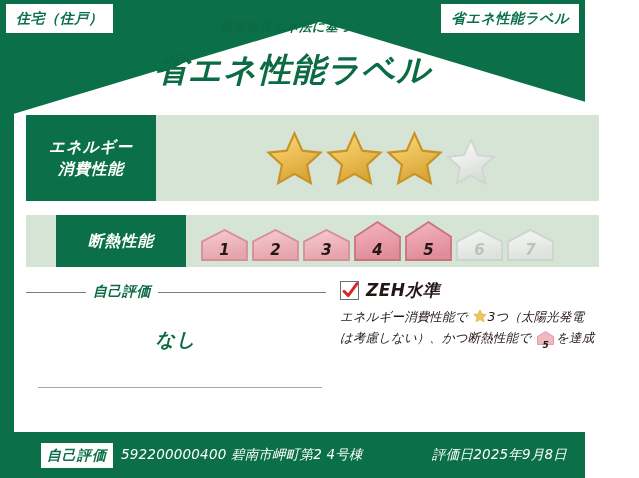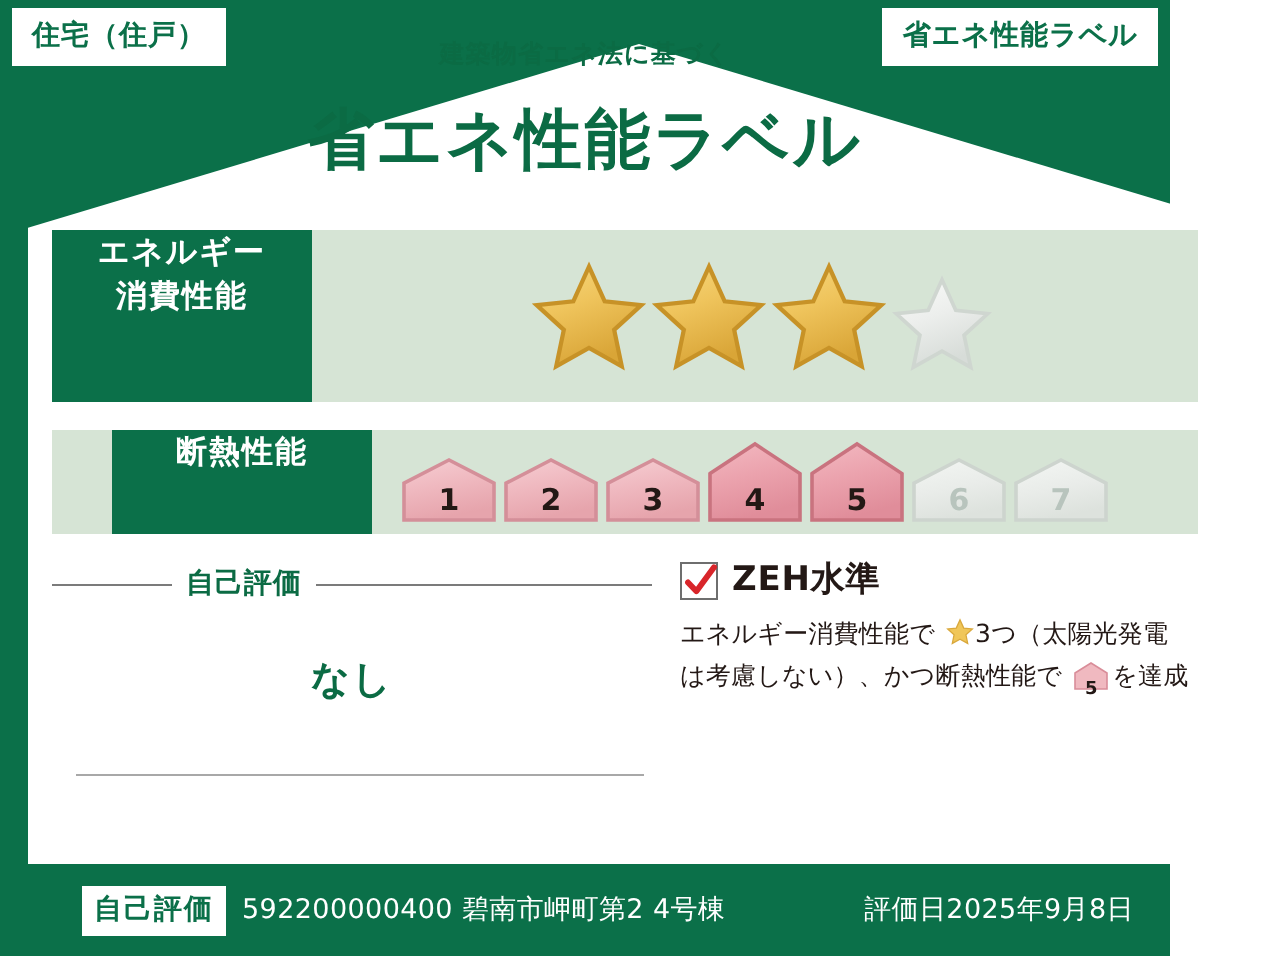--- a/index.html
+++ b/index.html
@@ -9,20 +9,21 @@
     height: 478px;
     overflow: hidden;
     font-family: "DejaVu Sans", "Liberation Sans", sans-serif;
   }
 
   #label-root {
     position: relative;
     width: 585px;
     height: 478px;
     background: #0b7049;
+    font-style: italic;
   }
 
   
   .corner-tag {
     position: absolute;
     background: #ffffff;
     color: #0b7049;
     font-weight: bold;
     font-size: 14px;
     letter-spacing: 0.5px;
@@ -92,20 +93,21 @@
     color: #ffffff;
     font-weight: bold;
     font-size: 15.5px;
     line-height: 1.45;
     letter-spacing: 1px;
     width: 130px;
     flex: 0 0 130px;
     display: flex;
     flex-direction: column;
     align-items: center;
+    justify-content: center;
     text-align: center;
   }
   .perf-value {
     flex: 1 1 auto;
     display: flex;
     align-items: center;
   }
 
   #row-energy { height: 86px; }
   #row-energy .perf-value { justify-content: center; padding-left: 6px; }

